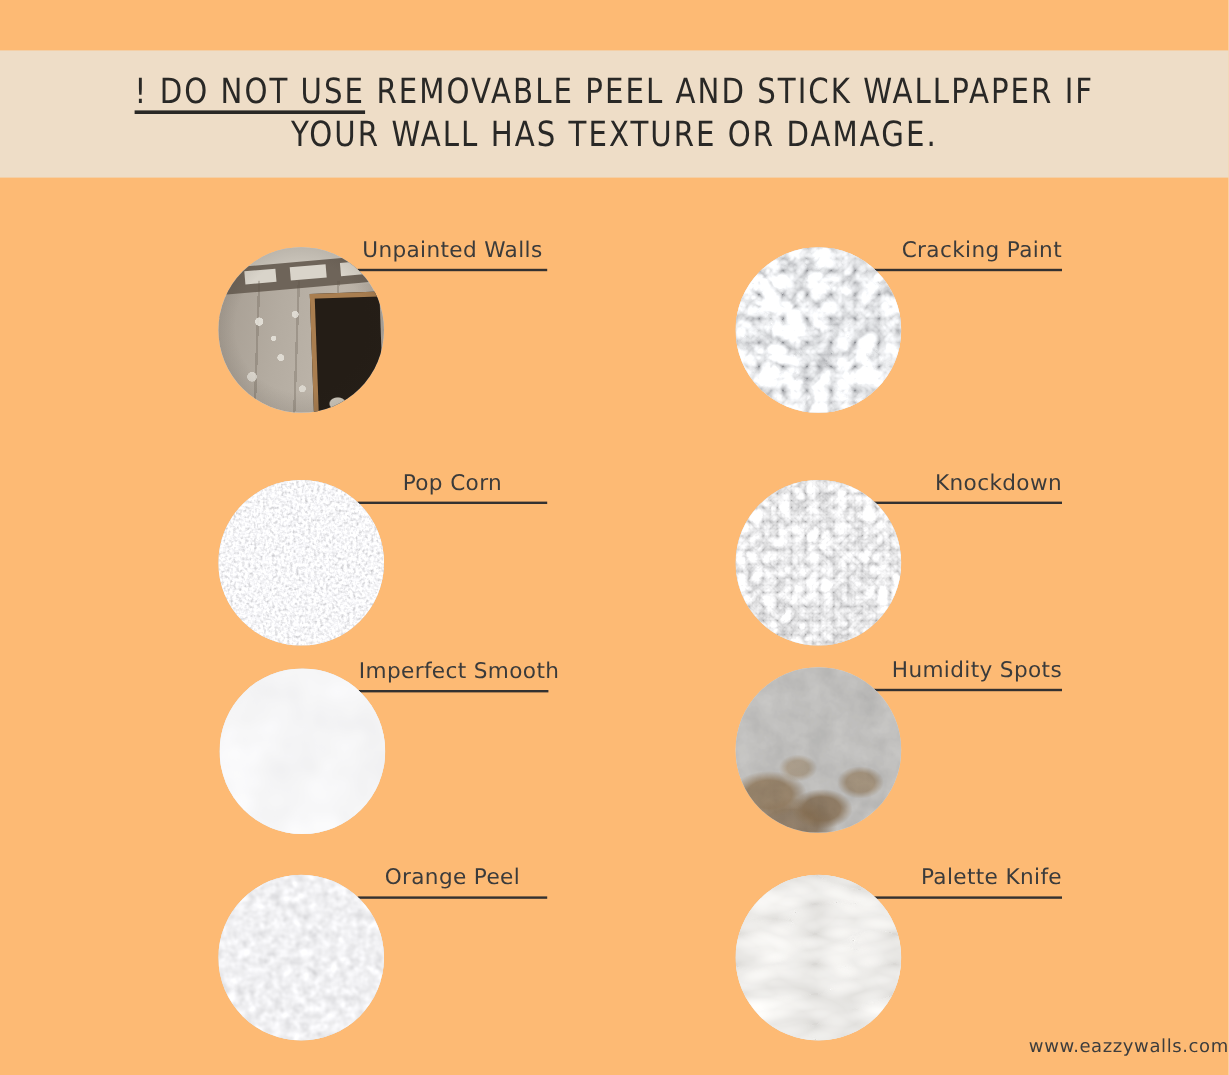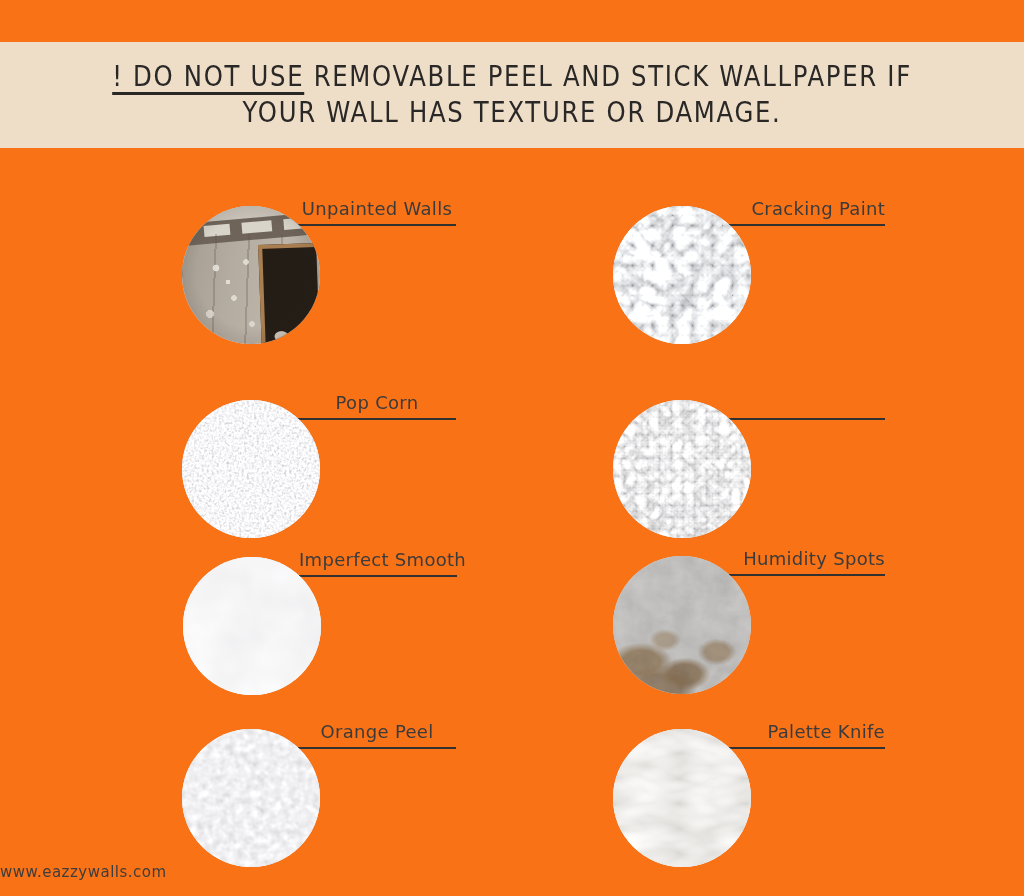--- a/index.html
+++ b/index.html
@@ -2,21 +2,21 @@
 <html><head>
 <meta charset="utf-8">
 <style>
   html,body{margin:0;padding:0;}
   body{
     width:1024px;height:896px;
     background:#f5f5f3;
     font-family:"DejaVu Sans","Liberation Sans",sans-serif;
     position:relative;overflow:hidden;
   }
-  .page{position:absolute;inset:0;width:1024px;height:896px;background:#f97316;}
+  .page{position:absolute;inset:0;width:1024px;height:896px;background:#fdba74;}
 
   
   .banner{
     position:absolute;top:42px;left:0;width:1024px;height:106px;
     background:#eeddc7;
   }
   .banner-text{
     width:100%;padding-top:16px;text-align:center;
     color:#29282621;
     color:#292826;
@@ -87,21 +87,21 @@
     radial-gradient(ellipse 42px 26px at 28px 106px, rgba(148,124,94,.85) 0 45%, rgba(148,124,94,0) 75%),
     radial-gradient(ellipse 34px 22px at 72px 118px, rgba(137,112,82,.8) 0 45%, rgba(137,112,82,0) 75%),
     radial-gradient(ellipse 26px 18px at 104px 96px, rgba(155,131,100,.7) 0 45%, rgba(155,131,100,0) 75%),
     radial-gradient(ellipse 20px 14px at 52px 84px, rgba(160,138,108,.6) 0 45%, rgba(160,138,108,0) 80%),
     radial-gradient(ellipse 50px 30px at 46px 132px, rgba(130,106,78,.75) 0 45%, rgba(130,106,78,0) 78%);}
   .humid-noise{position:absolute;inset:0;mix-blend-mode:multiply;opacity:.55;}
   .humid-noise svg{width:138px;height:138px;}
 
   
   .footer{
-    position:absolute;top:863px;left:0;width:1024px;text-align:left;
+    position:absolute;top:863px;left:0;width:1024px;text-align:right;
     font-size:15px;letter-spacing:.5px;color:#3d3d3d;
   }
 </style>
 </head>
 <body>
 
 <div class="page">
 
   <div class="banner">
     <div class="banner-text">
@@ -165,20 +165,21 @@
             <feFuncB type="linear" slope="1.5" intercept="0.20"></feFuncB>
           </feComponentTransfer>
         </filter>
         <rect width="138" height="138" fill="#d8d8da"></rect>
         <rect width="138" height="138" filter="url(#f-pop)"></rect>
       </svg>
     </div>
   </figure>
 
   <figure class="item col-right r2" style="margin:0;">
+    <span class="label">Knockdown</span>
     <div class="rule"></div>
     <div class="circle">
       <svg viewBox="0 0 138 138">
         <filter id="f-knock" x="0" y="0" width="100%" height="100%">
           <feTurbulence type="turbulence" baseFrequency="0.085" numOctaves="3" seed="7"></feTurbulence>
           <feColorMatrix type="matrix" values="0.33 0.33 0.34 0 0  0.33 0.33 0.34 0 0  0.33 0.33 0.34 0 0  0 0 0 0 1"></feColorMatrix>
           <feComponentTransfer>
             <feFuncR type="linear" slope="1.5" intercept="0.40"></feFuncR>
             <feFuncG type="linear" slope="1.5" intercept="0.40"></feFuncG>
             <feFuncB type="linear" slope="1.5" intercept="0.41"></feFuncB>

